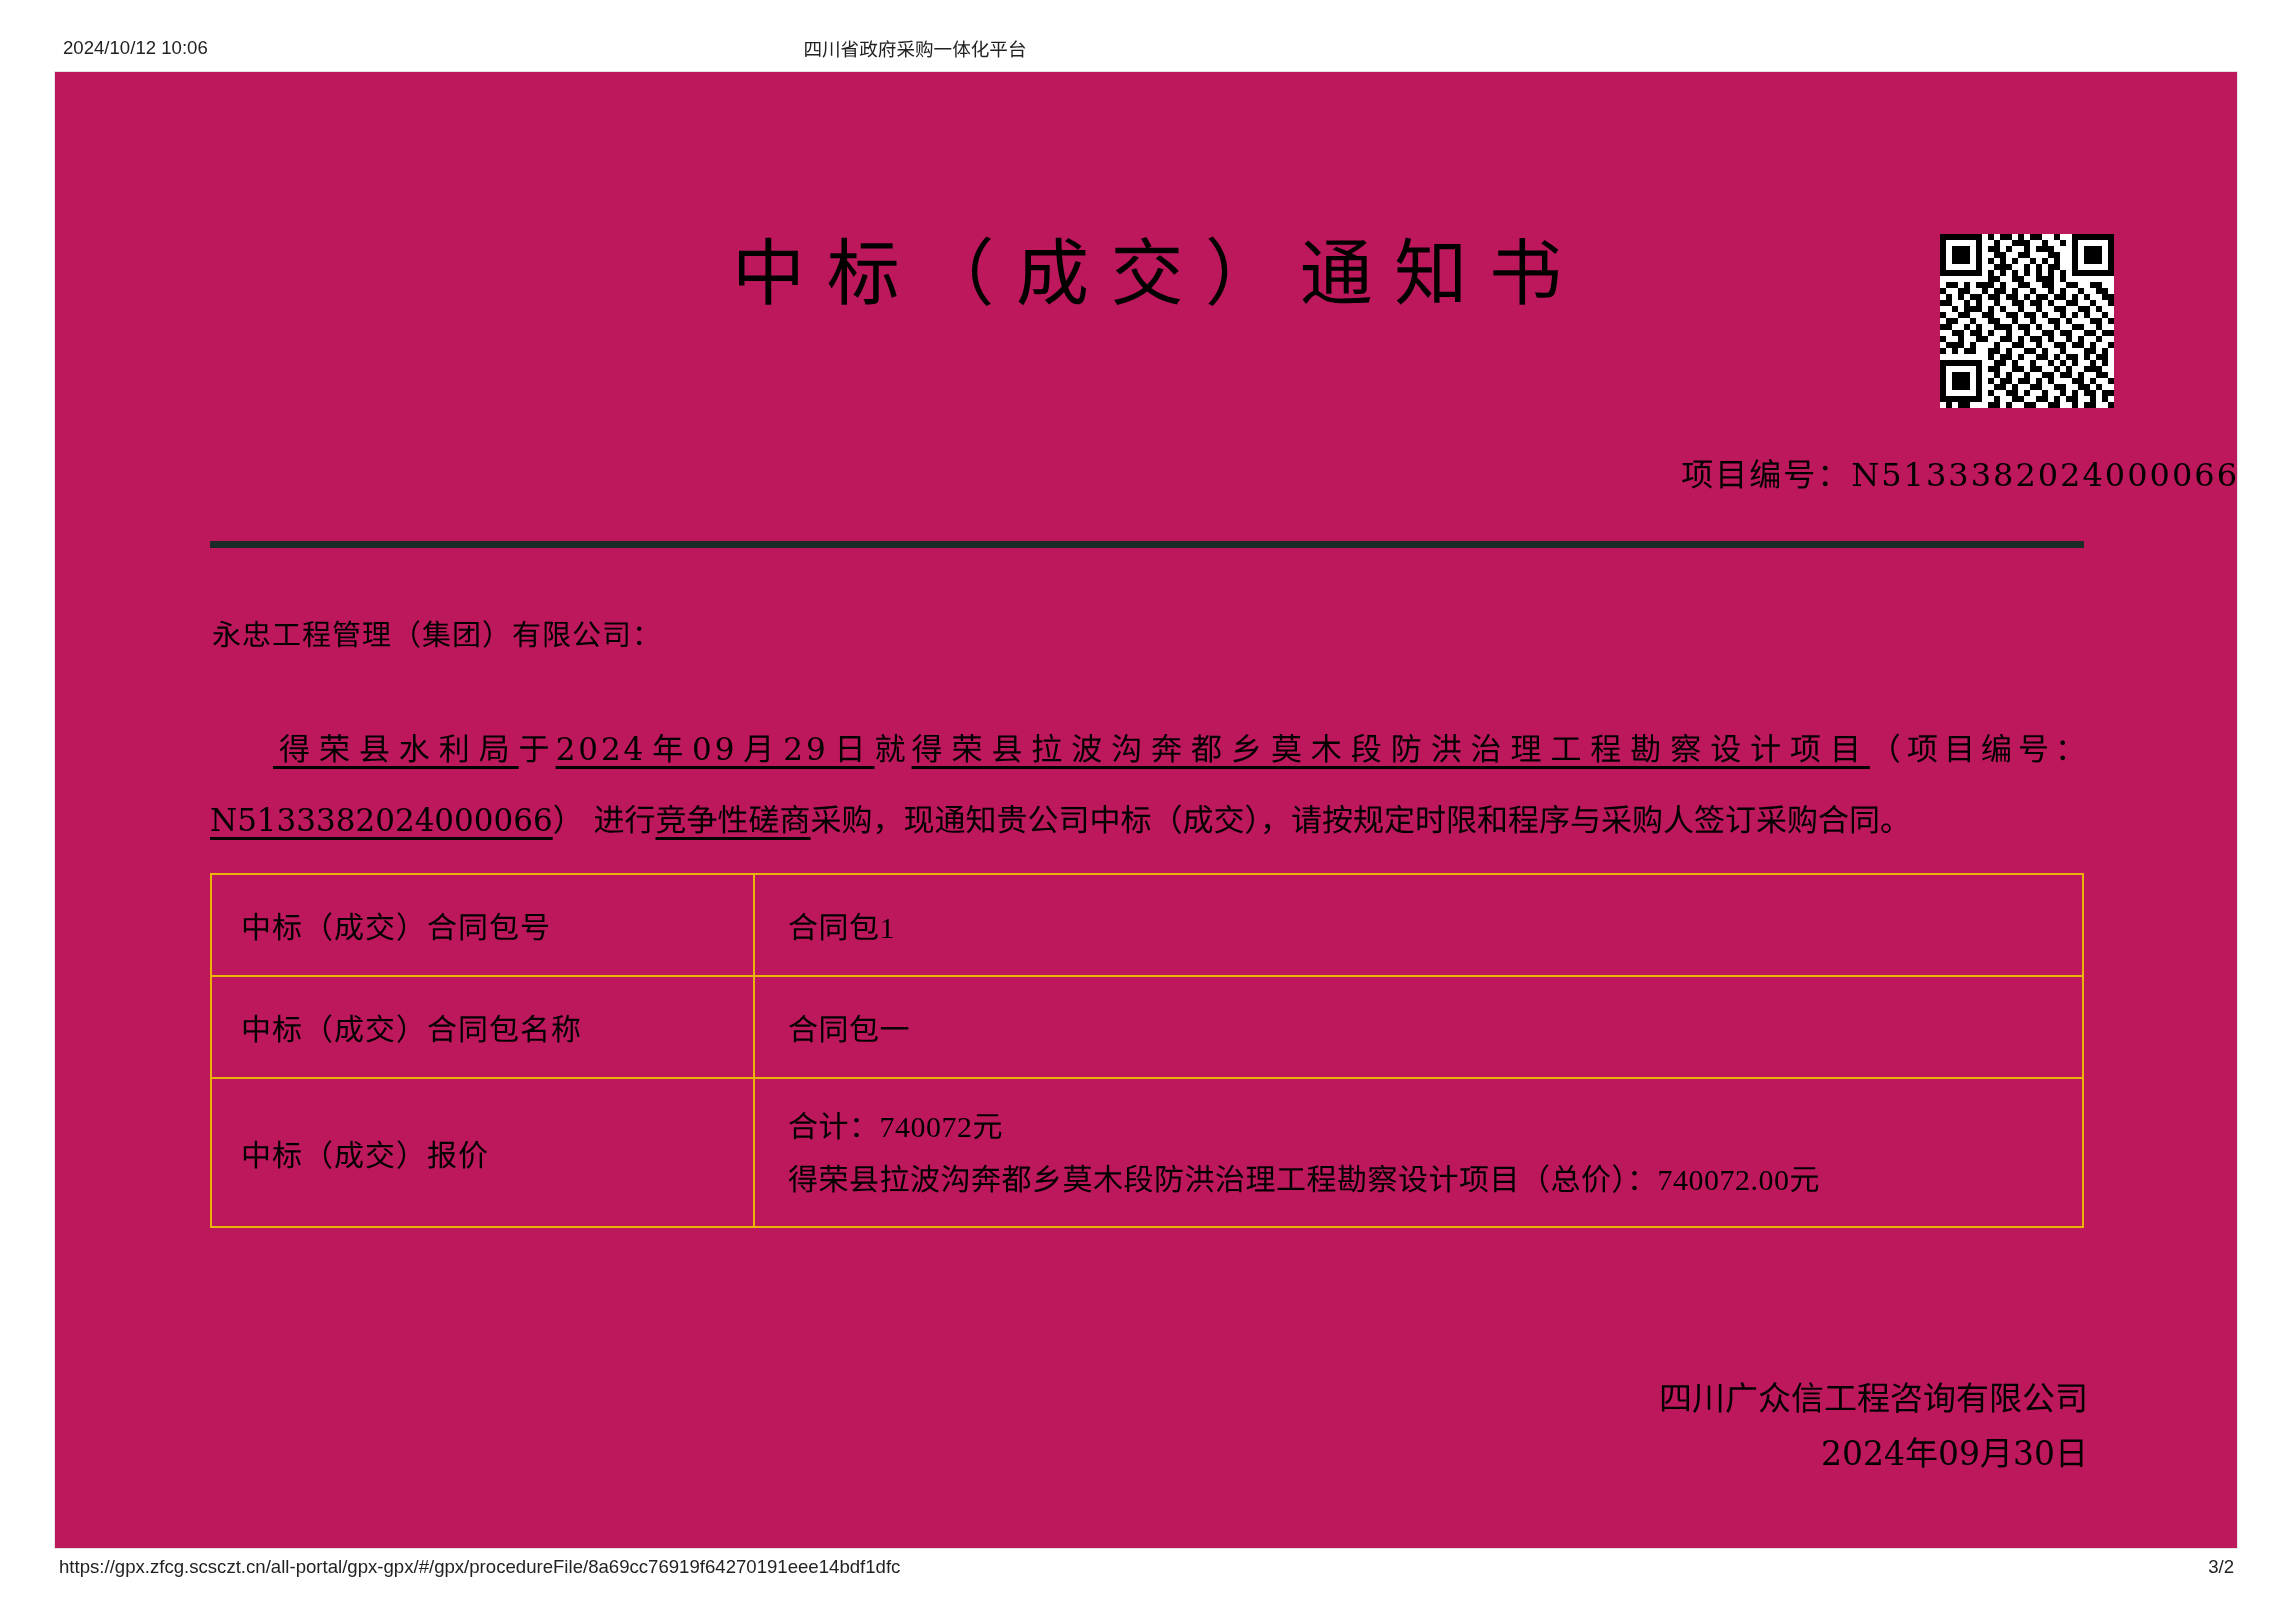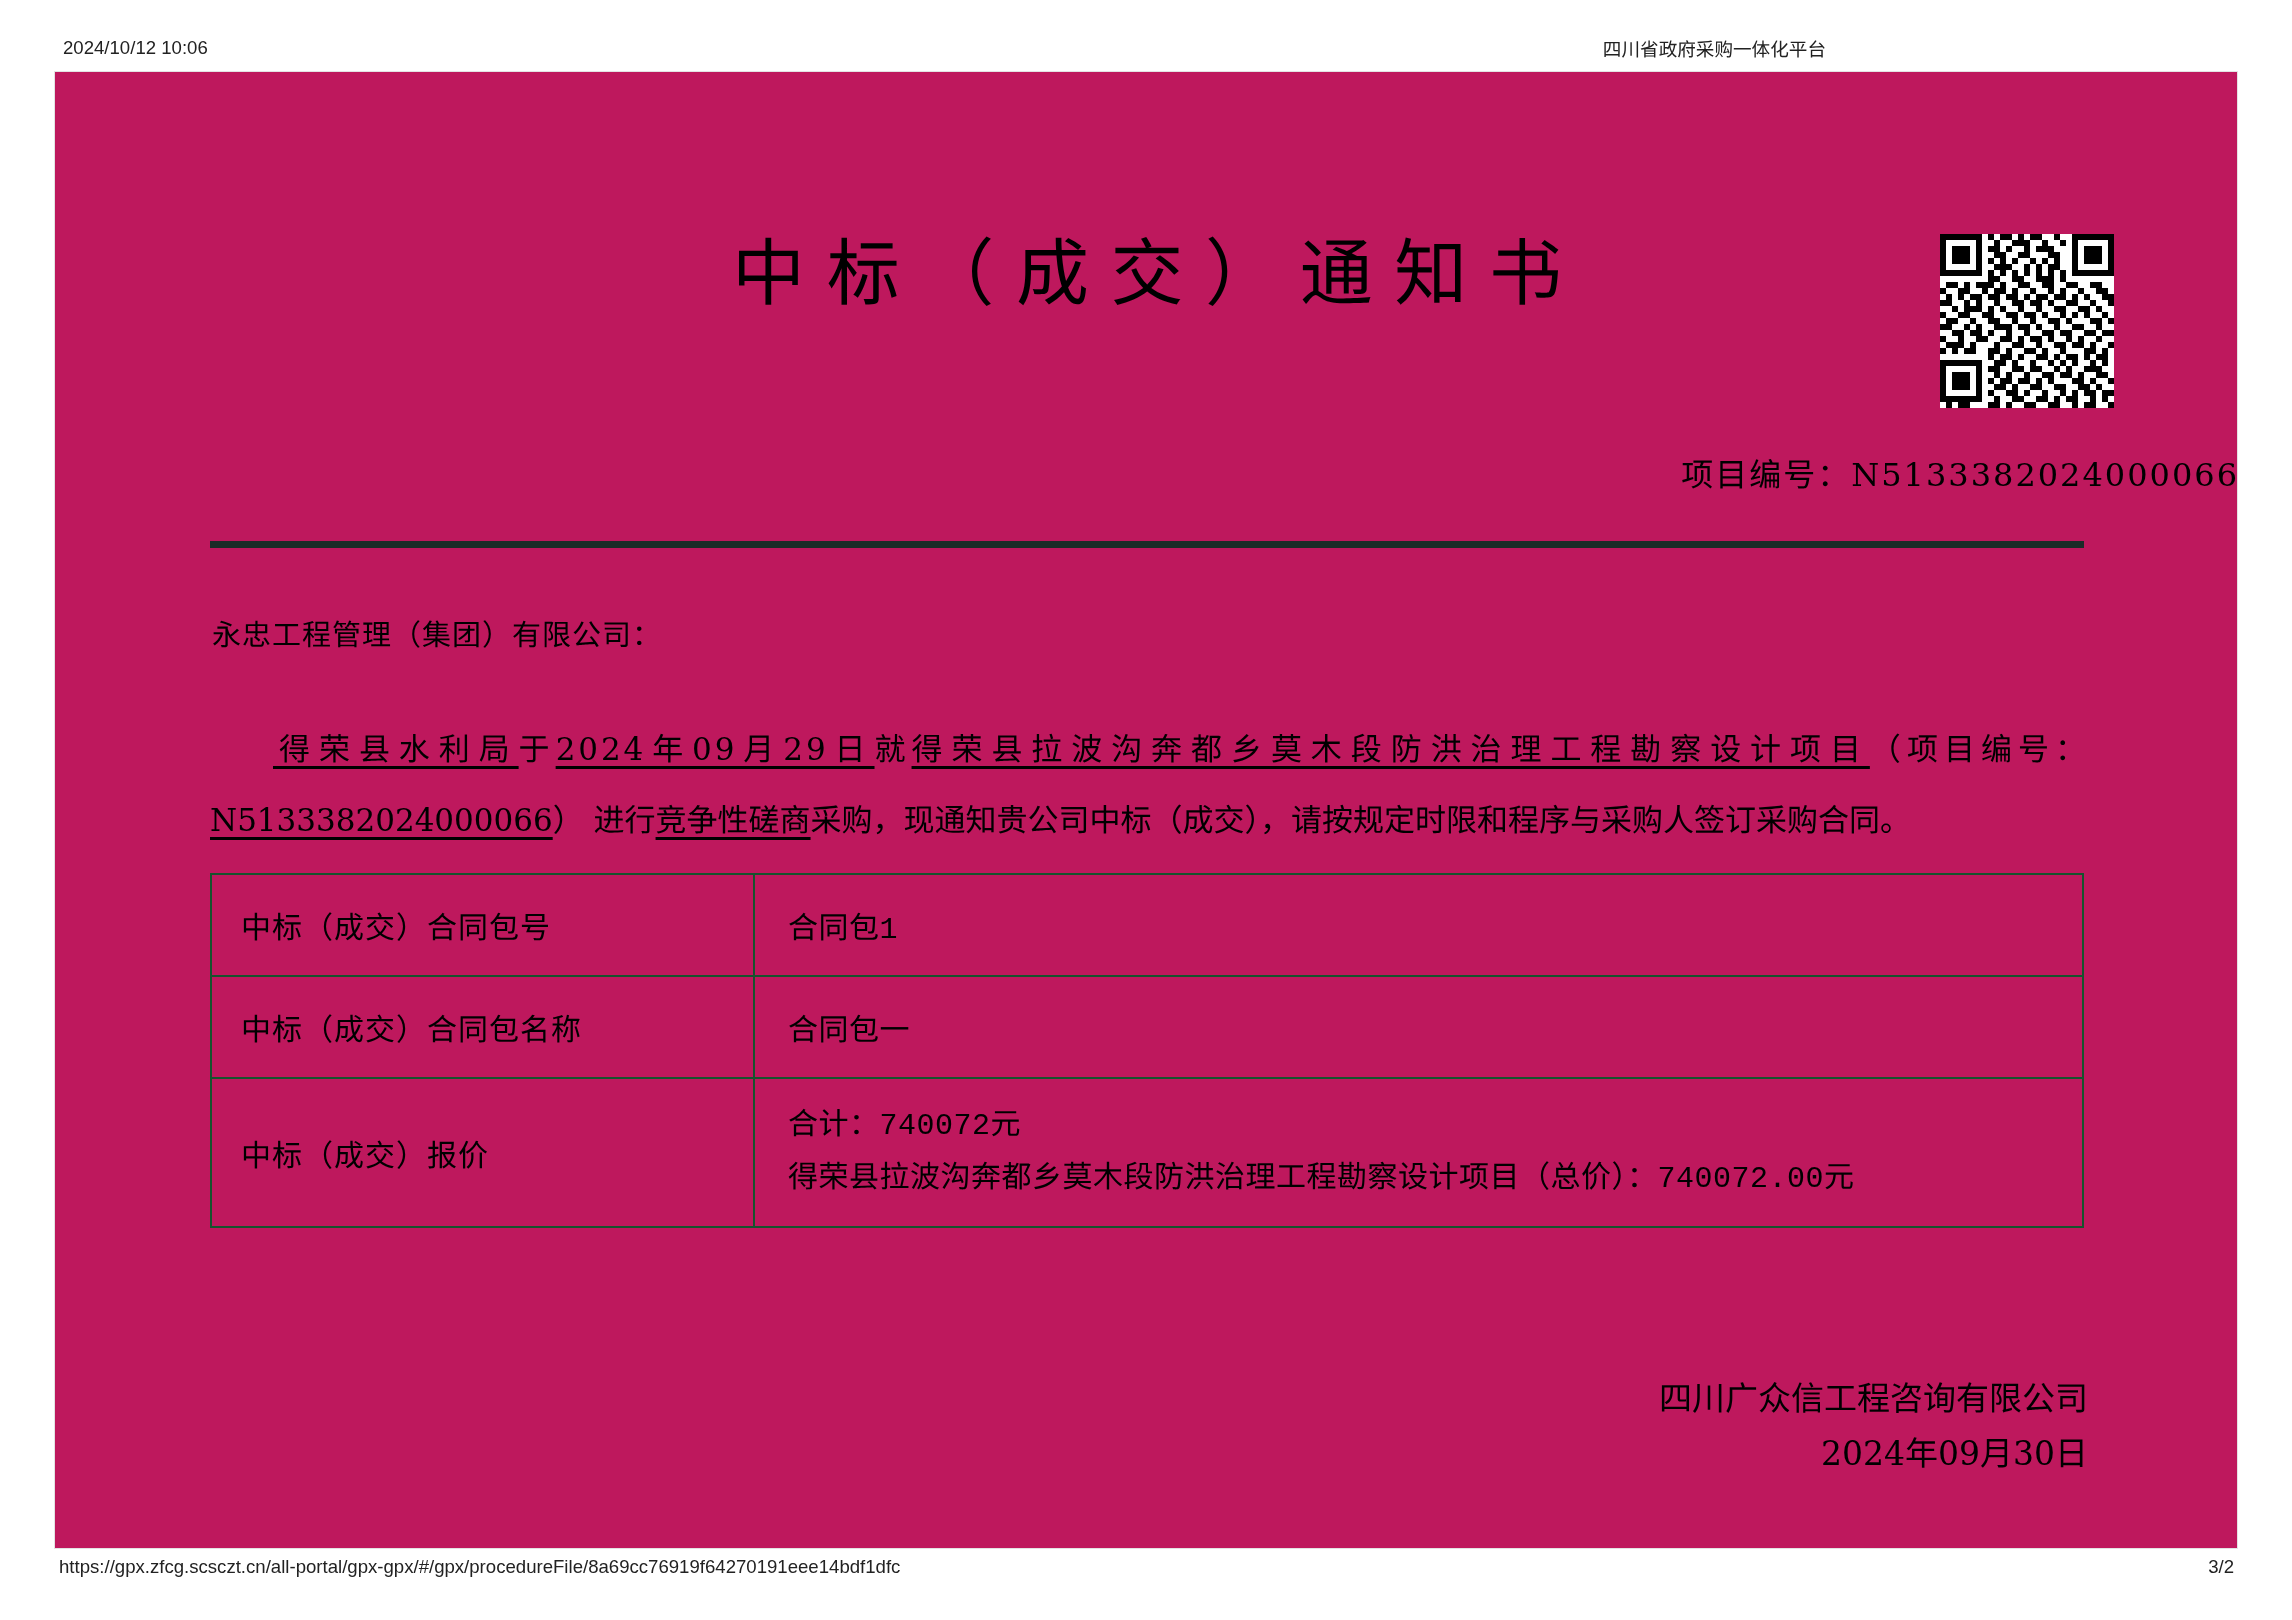--- a/index.html
+++ b/index.html
@@ -36,21 +36,21 @@
   }
   .print-header .ph-left {
     position: absolute;
     left: 59px;
     white-space: nowrap;
   }
   .print-header .ph-center {
     position: absolute;
     left: 0;
     width: 1822px;
-    text-align: right;
+    text-align: center;
     white-space: nowrap;
   }
   .print-footer {
     position: absolute;
     bottom: 37px;
     left: 0;
     width: 2293px;
     height: 27.4px;
     font-family: "Liberation Sans", sans-serif;
     font-size: 18.6px;
@@ -154,23 +154,23 @@
   
   .info-table {
     position: absolute;
     left: 155px;
     top: 801px;
     width: 1874px;
     border-collapse: collapse;
     table-layout: fixed;
   }
   .info-table td {
-    border: 2px solid #14532d;
+    border: 2px solid #eab308;
     font-size: 30px;
-    font-family: Liberation Mono, monospace;
+    font-family: Liberation Serif, serif;
     color: #000;
     padding: 0 0 0 29px;
     vertical-align: middle;
   }
   .info-table td.label {
     width: 512px;
     height: 100px;
     letter-spacing: 1px;
   }
   .info-table td.value {

